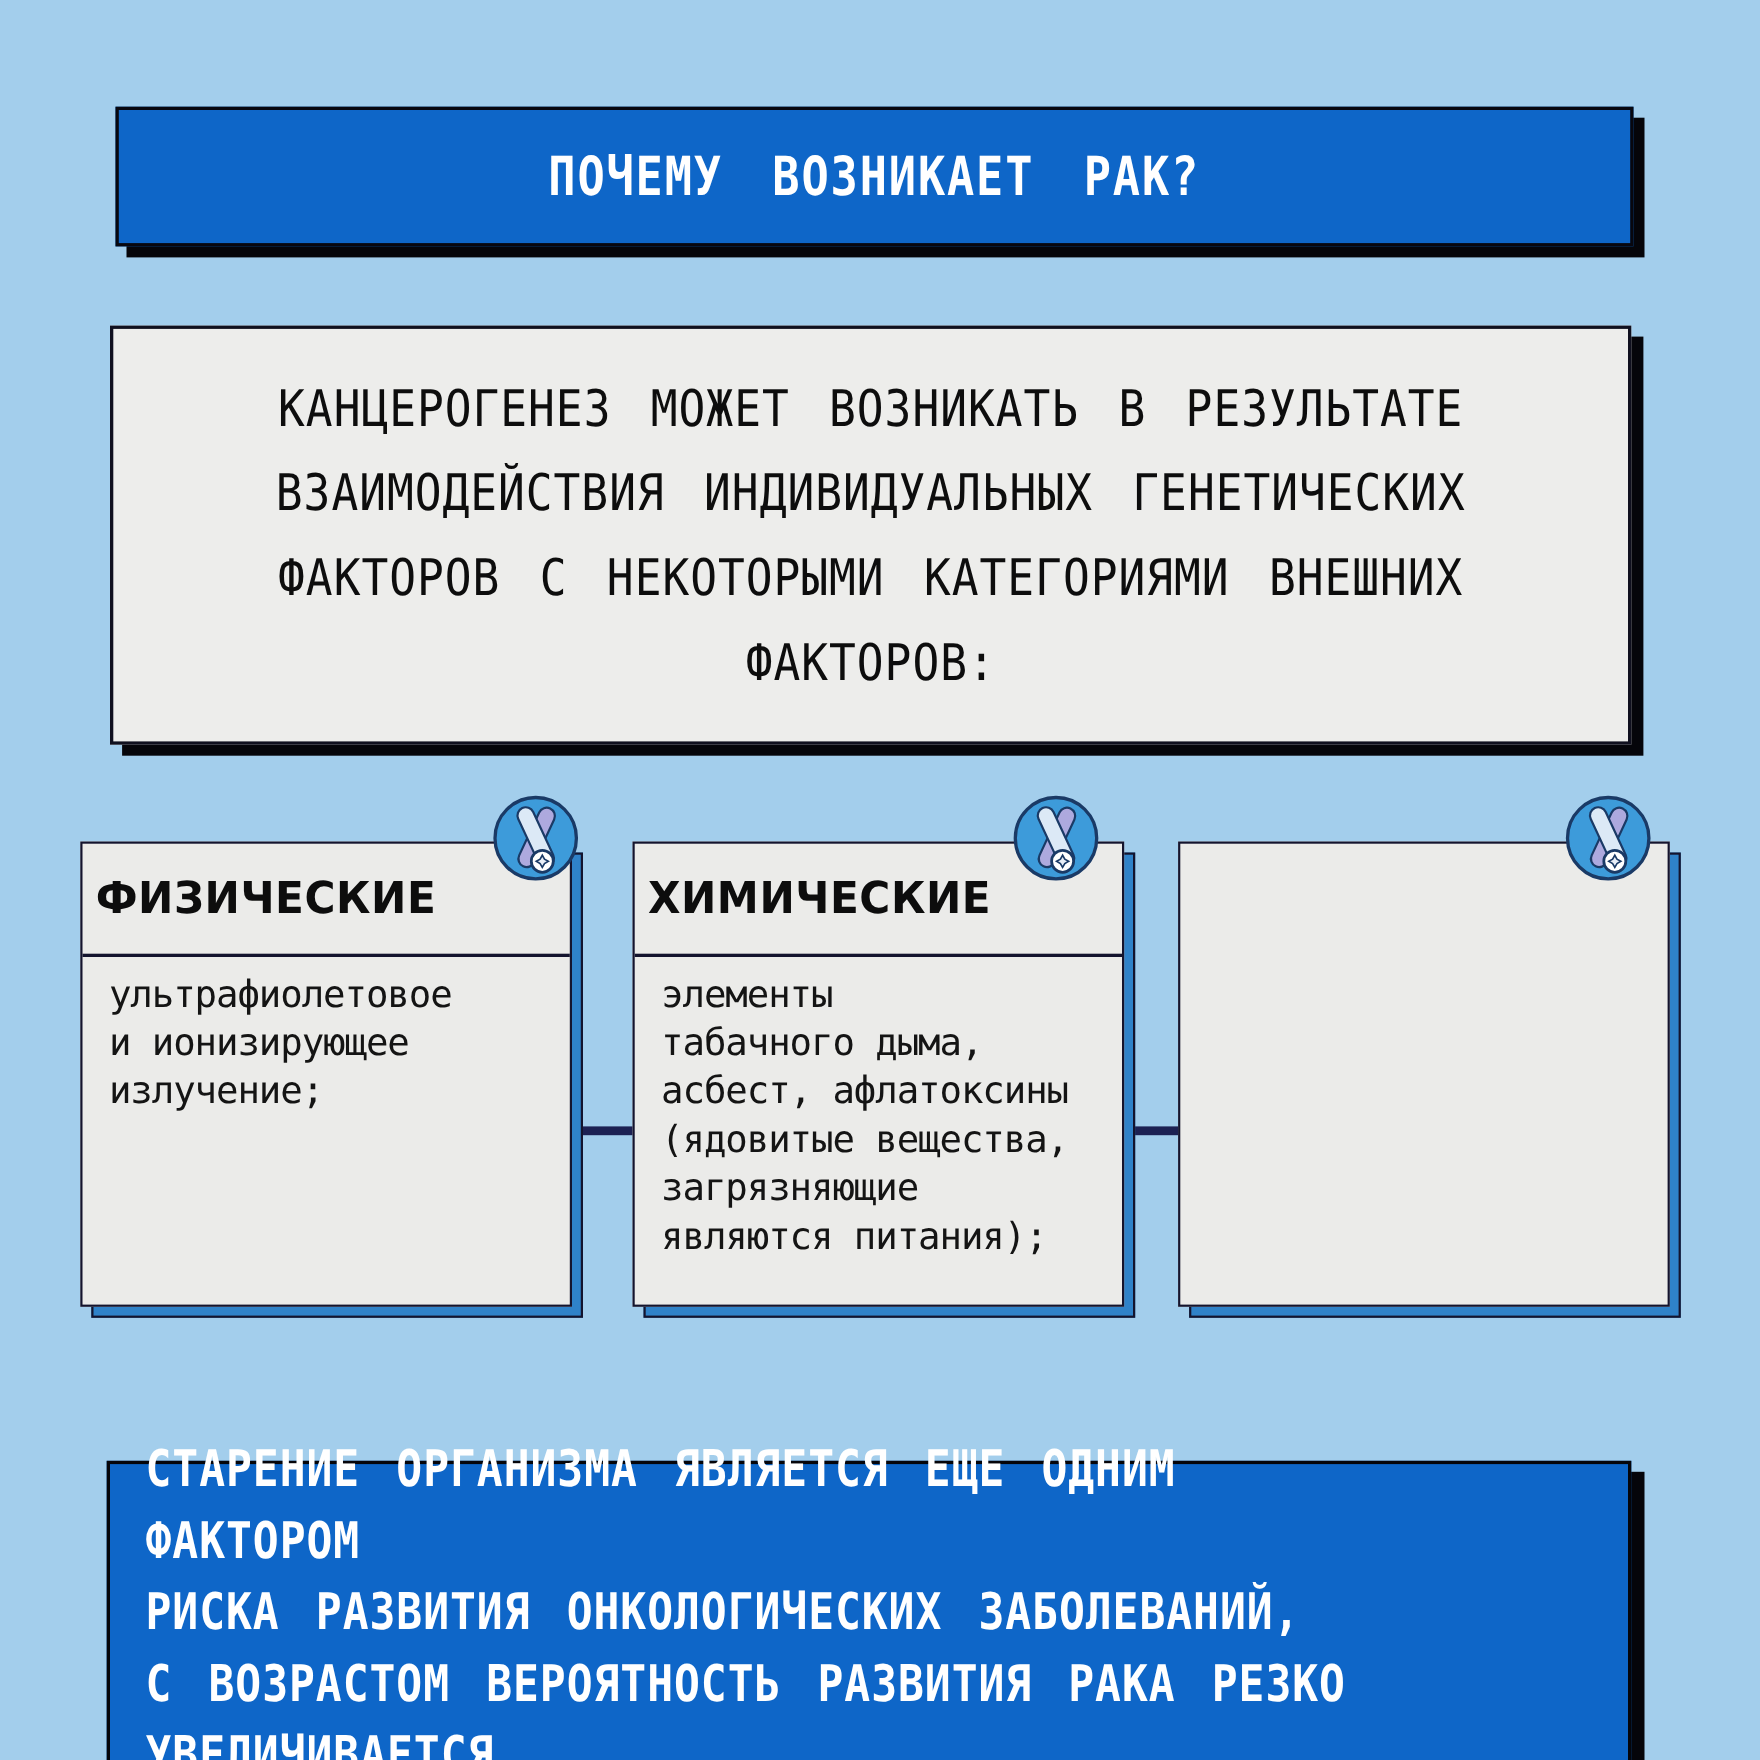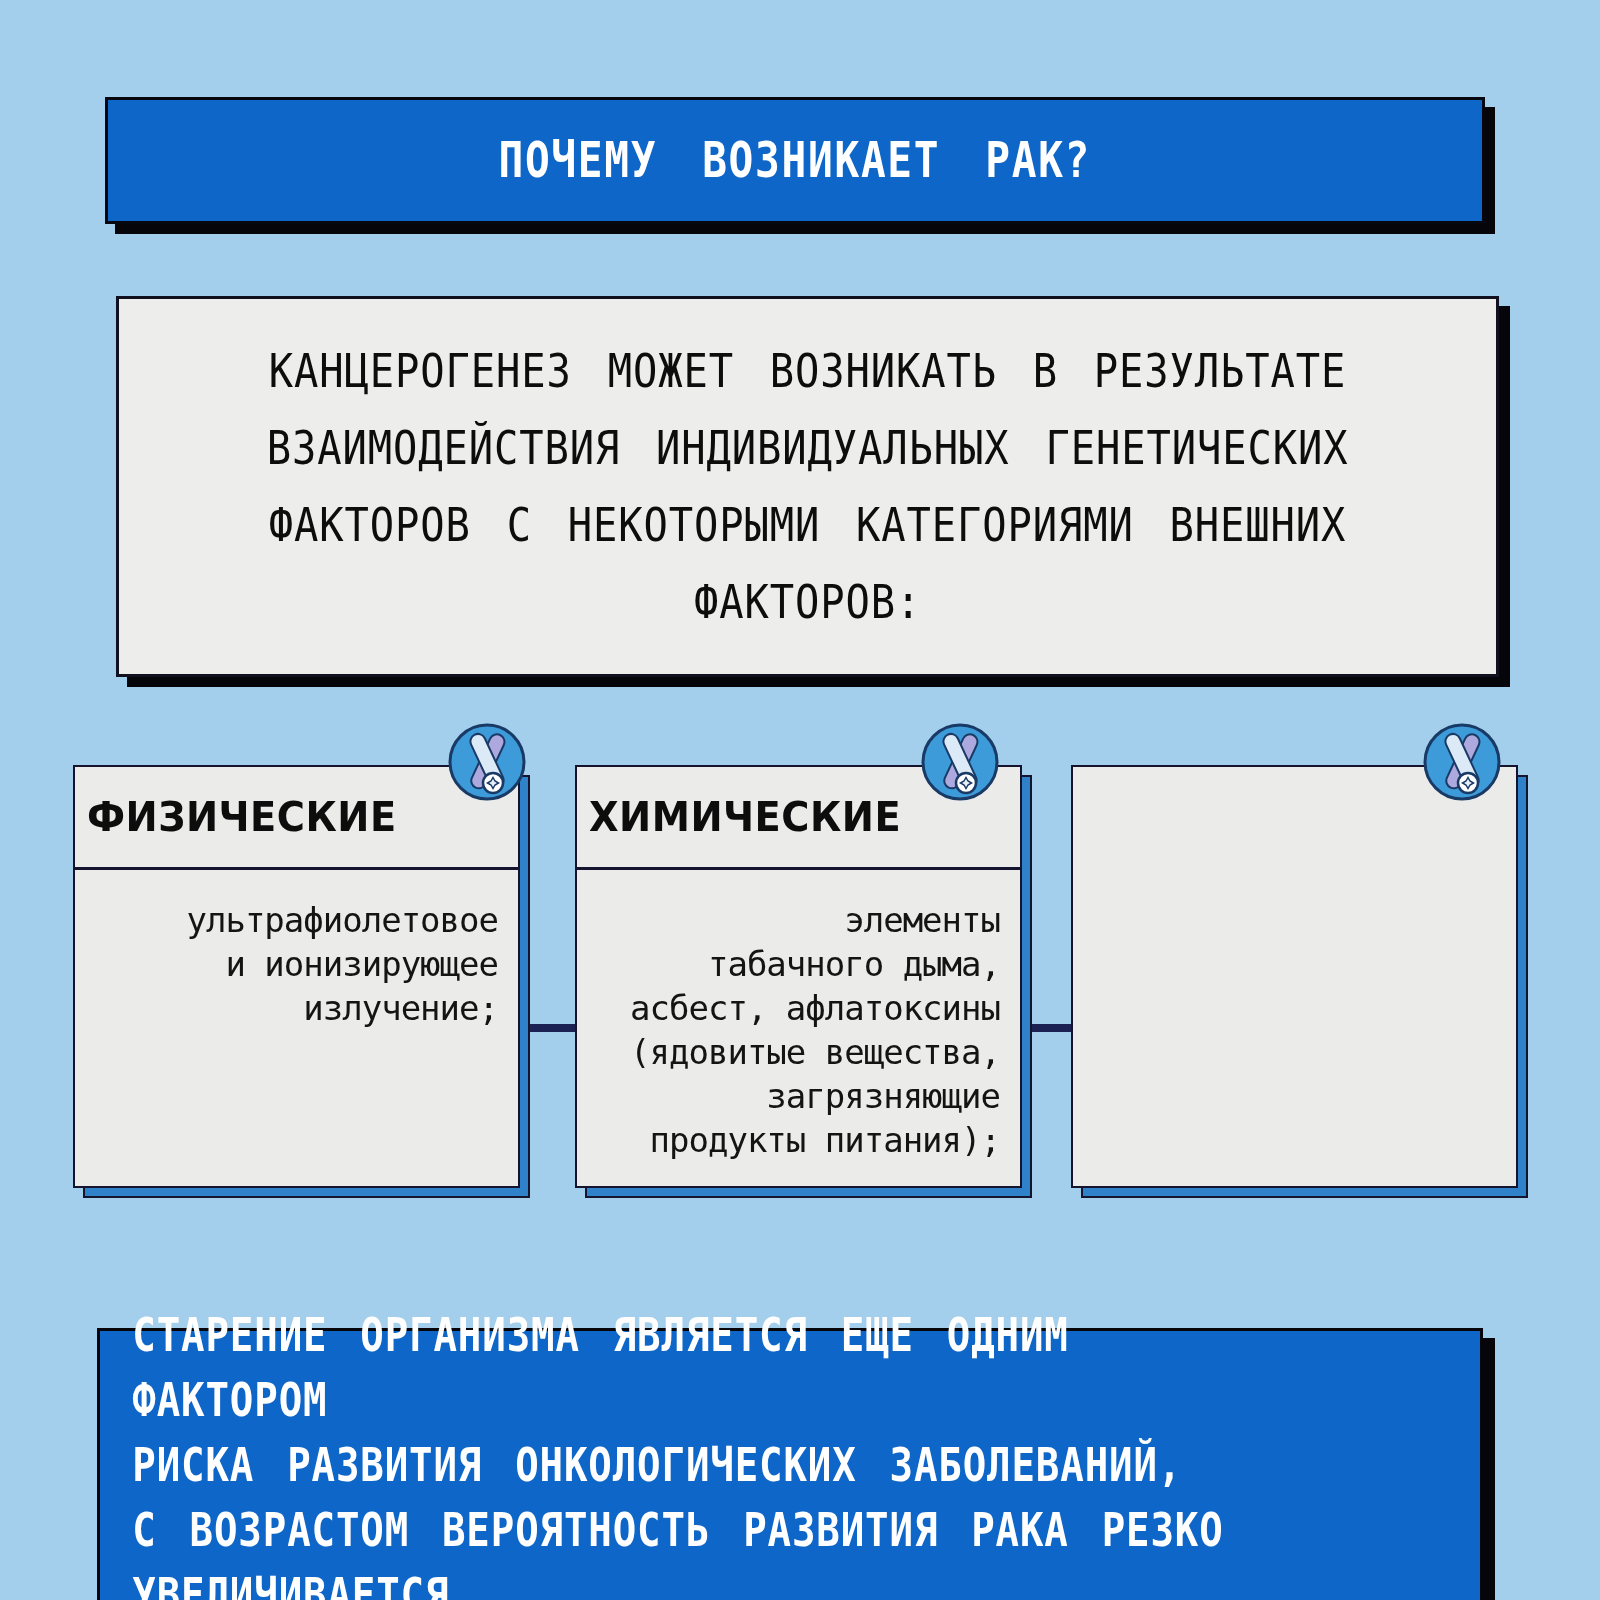--- a/index.html
+++ b/index.html
@@ -32,21 +32,21 @@
     letter-spacing: 2px;
     word-spacing: 22px;
     transform: scaleX(0.84);
     transform-origin: center;
     white-space: nowrap;
   }
 
   
   .intro {
     position: absolute;
-    left: 116px; top: 296px;
+    left: 100px; top: 296px;
     width: 1383px; height: 381px;
     background: #EDEDEB;
     border: 3px solid #10101F;
     box-shadow: 11px 10px 0 0 #05050A;
     box-sizing: border-box;
     display: flex; align-items: center; justify-content: center;
     text-align: center;
   }
   .intro .text {
     color: #0D0D0D;
@@ -106,27 +106,26 @@
     font-family: "DejaVu Sans", "Liberation Sans", sans-serif;
     font-weight: 700;
     font-size: 40px;
     letter-spacing: 0.5px;
     color: #0D0D0D;
     transform: scaleX(0.96);
     transform-origin: left center;
     white-space: nowrap;
   }
   .card-body {
-    padding: 28px 20px 0 24px;
+    padding: 12px 20px 0 24px;
     font-size: 34px;
     line-height: 44px;
     color: #141414;
     white-space: pre-line;
     letter-spacing: -1px;
-    text-align: right;
   }
 
   
   .icon-badge {
     position: absolute;
     top: -43px;
     width: 80px; height: 80px;
     z-index: 2;
   }
   .card.pos1 .icon-badge { right: -7px; }
@@ -199,21 +198,21 @@
     <div class="shadow"></div>
     <div class="face">
       <div class="card-header">
         <span class="title">ХИМИЧЕСКИЕ</span>
       </div>
       <div class="card-body">элементы
 табачного дыма,
 асбест, афлатоксины
 (ядовитые вещества,
 загрязняющие
-продукты питания);</div>
+являются питания);</div>
     </div>
     <svg class="icon-badge" viewBox="0 0 80 80">
       <circle cx="40" cy="40" r="37" fill="#3D9BDA" stroke="#1A3A66" stroke-width="3"></circle>
       <rect x="33" y="10" width="15" height="58" rx="7.5" transform="rotate(25 40 40)" fill="#ADA9DE" stroke="#1A3A66" stroke-width="2"></rect>
       <rect x="33" y="10" width="15" height="58" rx="7.5" transform="rotate(-25 40 40)" fill="#DCE9F6" stroke="#1A3A66" stroke-width="2"></rect>
       <circle cx="46" cy="61" r="10" fill="#FFFFFF" stroke="#1A3A66" stroke-width="2.5"></circle>
       <path d="M46 55.5 L48 59 L51.5 61 L48 63 L46 66.5 L44 63 L40.5 61 L44 59 Z" fill="#E8EEF7" stroke="#1A3A66" stroke-width="1.5"></path>
     </svg>
   </div>
 

